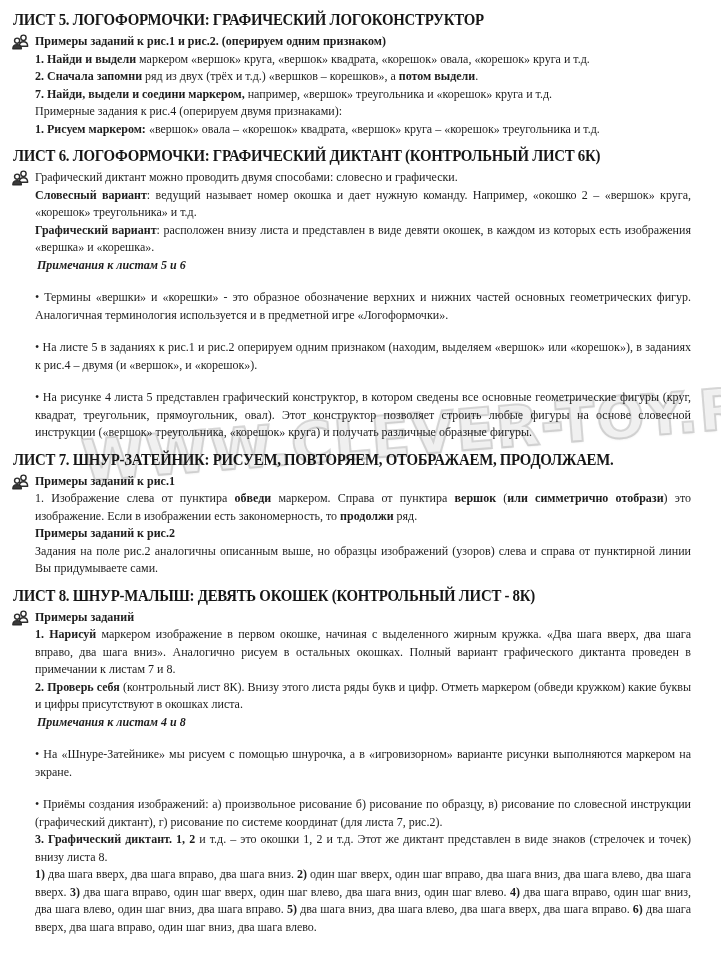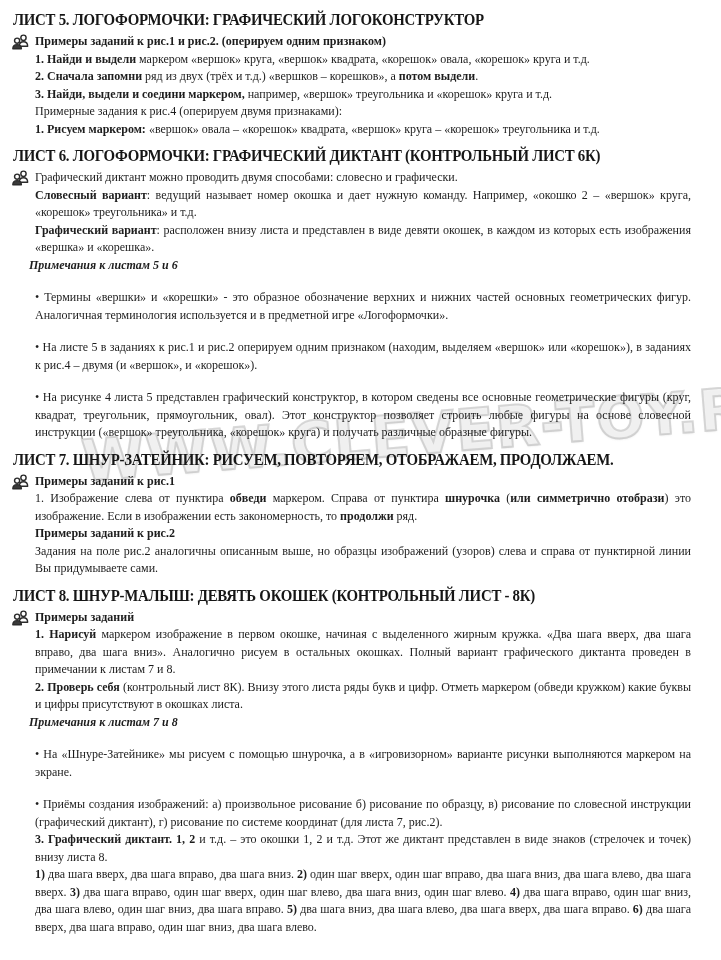--- a/index.html
+++ b/index.html
@@ -43,21 +43,21 @@
     color:#161616;
   }
   .sheet:first-child .hd{margin-top:0;}
   .blk{
     margin:0 0 0 22px;
     font-size:12px;
     line-height:17.5px;
     text-align:justify;
   }
   .subhead{font-weight:700;text-align:left;}
-  .note{font-weight:700;font-style:italic;margin-left:16px;text-align:left;}
+  .note{font-weight:700;font-style:italic;margin-left:24px;text-align:left;}
   .bullet{margin-top:15px;}
   .bu{display:inline;}
   .has-icon{position:relative;}
   .grp{
     position:absolute;
     left:-25px;top:0px;
     width:21px;height:17px;
     display:inline-block;
   }
   .grp svg{display:block;width:21px;height:17px;}
@@ -74,21 +74,21 @@
         <p class="blk subhead has-icon"><span class="grp">
             <svg viewBox="0 0 24 20" fill="none" stroke="#2b2b2b" stroke-width="1.7" stroke-linecap="round" stroke-linejoin="round">
               <circle cx="15.5" cy="5.6" r="3.1"></circle>
               <path d="M10.6 15.5c0-3.4 2.1-5.2 4.9-5.2s4.9 1.8 4.9 5.2z"></path>
               <circle cx="8" cy="9" r="3" fill="#ffffff"></circle>
               <path d="M3 18.6c0-3.2 2.2-4.9 5-4.9s5 1.7 5 4.9z" fill="#3a3a3a" stroke="#2b2b2b"></path>
             </svg>
           </span><b>Примеры заданий к рис.1 и рис.2. (оперируем одним признаком)</b></p>
         <p class="blk body"><b>1. Найди и выдели </b><span>маркером «вершок» круга, «вершок» квадрата, «корешок» овала, «корешок» круга и т.д.</span></p>
         <p class="blk body"><b>2. Сначала запомни </b><span>ряд из двух (трёх и т.д.) «вершков – корешков», а </span><b>потом выдели</b><span>.</span></p>
-        <p class="blk body"><b>3. Найди, выдели и соедини маркером, </b><span>например, «вершок» треугольника и «корешок» круга и т.д.</span></p>
+        <p class="blk body"><b>7. Найди, выдели и соедини маркером, </b><span>например, «вершок» треугольника и «корешок» круга и т.д.</span></p>
         <p class="blk body"><span>Примерные задания к рис.4 (оперируем двумя признаками):</span></p>
         <p class="blk body"><b>1. Рисуем маркером: </b><span>«вершок» овала – «корешок» квадрата, «вершок» круга – «корешок» треугольника и т.д.</span></p>
       </section>
       <section class="sheet">
         <h2 class="hd">ЛИСТ 6. ЛОГОФОРМОЧКИ: ГРАФИЧЕСКИЙ ДИКТАНТ (КОНТРОЛЬНЫЙ ЛИСТ 6К)</h2>
         <p class="blk body has-icon"><span class="grp">
             <svg viewBox="0 0 24 20" fill="none" stroke="#2b2b2b" stroke-width="1.7" stroke-linecap="round" stroke-linejoin="round">
               <circle cx="15.5" cy="5.6" r="3.1"></circle>
               <path d="M10.6 15.5c0-3.4 2.1-5.2 4.9-5.2s4.9 1.8 4.9 5.2z"></path>
               <circle cx="8" cy="9" r="3" fill="#ffffff"></circle>
@@ -105,36 +105,36 @@
       <section class="sheet">
         <h2 class="hd">ЛИСТ 7. ШНУР-ЗАТЕЙНИК: РИСУЕМ, ПОВТОРЯЕМ, ОТОБРАЖАЕМ, ПРОДОЛЖАЕМ.</h2>
         <p class="blk subhead has-icon"><span class="grp">
             <svg viewBox="0 0 24 20" fill="none" stroke="#2b2b2b" stroke-width="1.7" stroke-linecap="round" stroke-linejoin="round">
               <circle cx="15.5" cy="5.6" r="3.1"></circle>
               <path d="M10.6 15.5c0-3.4 2.1-5.2 4.9-5.2s4.9 1.8 4.9 5.2z"></path>
               <circle cx="8" cy="9" r="3" fill="#ffffff"></circle>
               <path d="M3 18.6c0-3.2 2.2-4.9 5-4.9s5 1.7 5 4.9z" fill="#3a3a3a" stroke="#2b2b2b"></path>
             </svg>
           </span><b>Примеры заданий к рис.1</b></p>
-        <p class="blk body"><span>1. Изображение слева от пунктира </span><b>обведи</b><span> маркером. Справа от пунктира </span><b>шнурочка</b><span> (</span><b>или симметрично отобрази</b><span>) это изображение. Если в изображении есть закономерность, то </span><b>продолжи</b><span> ряд.</span></p>
+        <p class="blk body"><span>1. Изображение слева от пунктира </span><b>обведи</b><span> маркером. Справа от пунктира </span><b>вершок</b><span> (</span><b>или симметрично отобрази</b><span>) это изображение. Если в изображении есть закономерность, то </span><b>продолжи</b><span> ряд.</span></p>
         <p class="blk subhead"><b>Примеры заданий к рис.2</b></p>
         <p class="blk body"><span>Задания на поле рис.2 аналогичны описанным выше, но образцы изображений (узоров) слева и справа от пунктирной линии Вы придумываете сами.</span></p>
       </section>
       <section class="sheet">
         <h2 class="hd">ЛИСТ 8. ШНУР-МАЛЫШ: ДЕВЯТЬ ОКОШЕК (КОНТРОЛЬНЫЙ ЛИСТ - 8К)</h2>
         <p class="blk subhead has-icon"><span class="grp">
             <svg viewBox="0 0 24 20" fill="none" stroke="#2b2b2b" stroke-width="1.7" stroke-linecap="round" stroke-linejoin="round">
               <circle cx="15.5" cy="5.6" r="3.1"></circle>
               <path d="M10.6 15.5c0-3.4 2.1-5.2 4.9-5.2s4.9 1.8 4.9 5.2z"></path>
               <circle cx="8" cy="9" r="3" fill="#ffffff"></circle>
               <path d="M3 18.6c0-3.2 2.2-4.9 5-4.9s5 1.7 5 4.9z" fill="#3a3a3a" stroke="#2b2b2b"></path>
             </svg>
           </span><b>Примеры заданий</b></p>
         <p class="blk body"><b>1. Нарисуй </b><span>маркером изображение в первом окошке, начиная с выделенного жирным кружка. «Два шага вверх, два шага вправо, два шага вниз». Аналогично рисуем в остальных окошках. Полный вариант графического диктанта проведен в примечании к листам 7 и 8.</span></p>
         <p class="blk body"><b>2. Проверь себя </b><span>(контрольный лист 8К). Внизу этого листа ряды букв и цифр. Отметь маркером (обведи кружком) какие буквы и цифры присутствуют в окошках листа.</span></p>
-        <p class="blk note"><span>Примечания к листам 7 и 8</span></p>
+        <p class="blk note"><span>Примечания к листам 4 и 8</span></p>
         <p class="blk bullet"><span class="bu">•</span>&nbsp;<span>На «Шнуре-Затейнике» мы рисуем с помощью шнурочка, а в «игровизорном» варианте рисунки выполняются маркером на экране.</span></p>
         <p class="blk bullet"><span class="bu">•</span>&nbsp;<span>Приёмы создания изображений: а) произвольное рисование б) рисование по образцу, в) рисование по словесной инструкции (графический диктант), г) рисование по системе координат (для листа 7, рис.2).</span></p>
         <p class="blk body"><b>3. Графический диктант. 1, 2 </b><span>и т.д. – это окошки 1, 2 и т.д. Этот же диктант представлен в виде знаков (стрелочек и точек) внизу листа 8.</span></p>
         <p class="blk body"><b>1)</b><span> два шага вверх, два шага вправо, два шага вниз. </span><b>2)</b><span> один шаг вверх, один шаг вправо, два шага вниз, два шага влево, два шага вверх. </span><b>3)</b><span> два шага вправо, один шаг вверх, один шаг влево, два шага вниз, один шаг влево. </span><b>4)</b><span> два шага вправо, один шаг вниз, два шага влево, один шаг вниз, два шага вправо. </span><b>5)</b><span> два шага вниз, два шага влево, два шага вверх, два шага вправо. </span><b>6)</b><span> два шага вверх, два шага вправо, один шаг вниз, два шага влево. </span></p>
       </section>
     </div>
 </main>
 
 </body></html>

